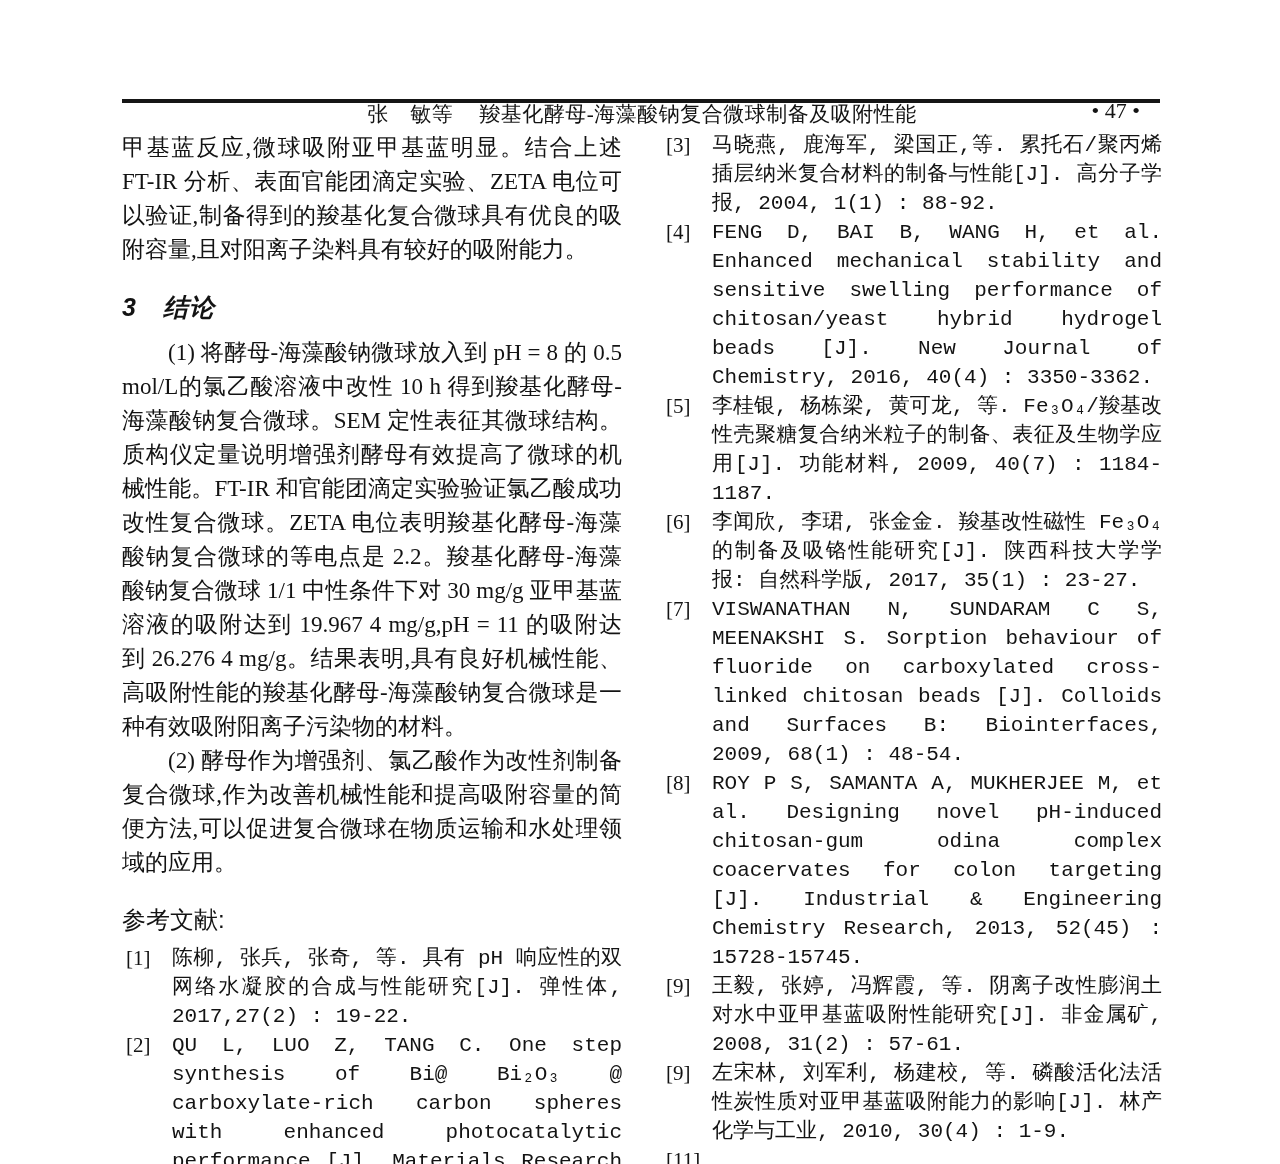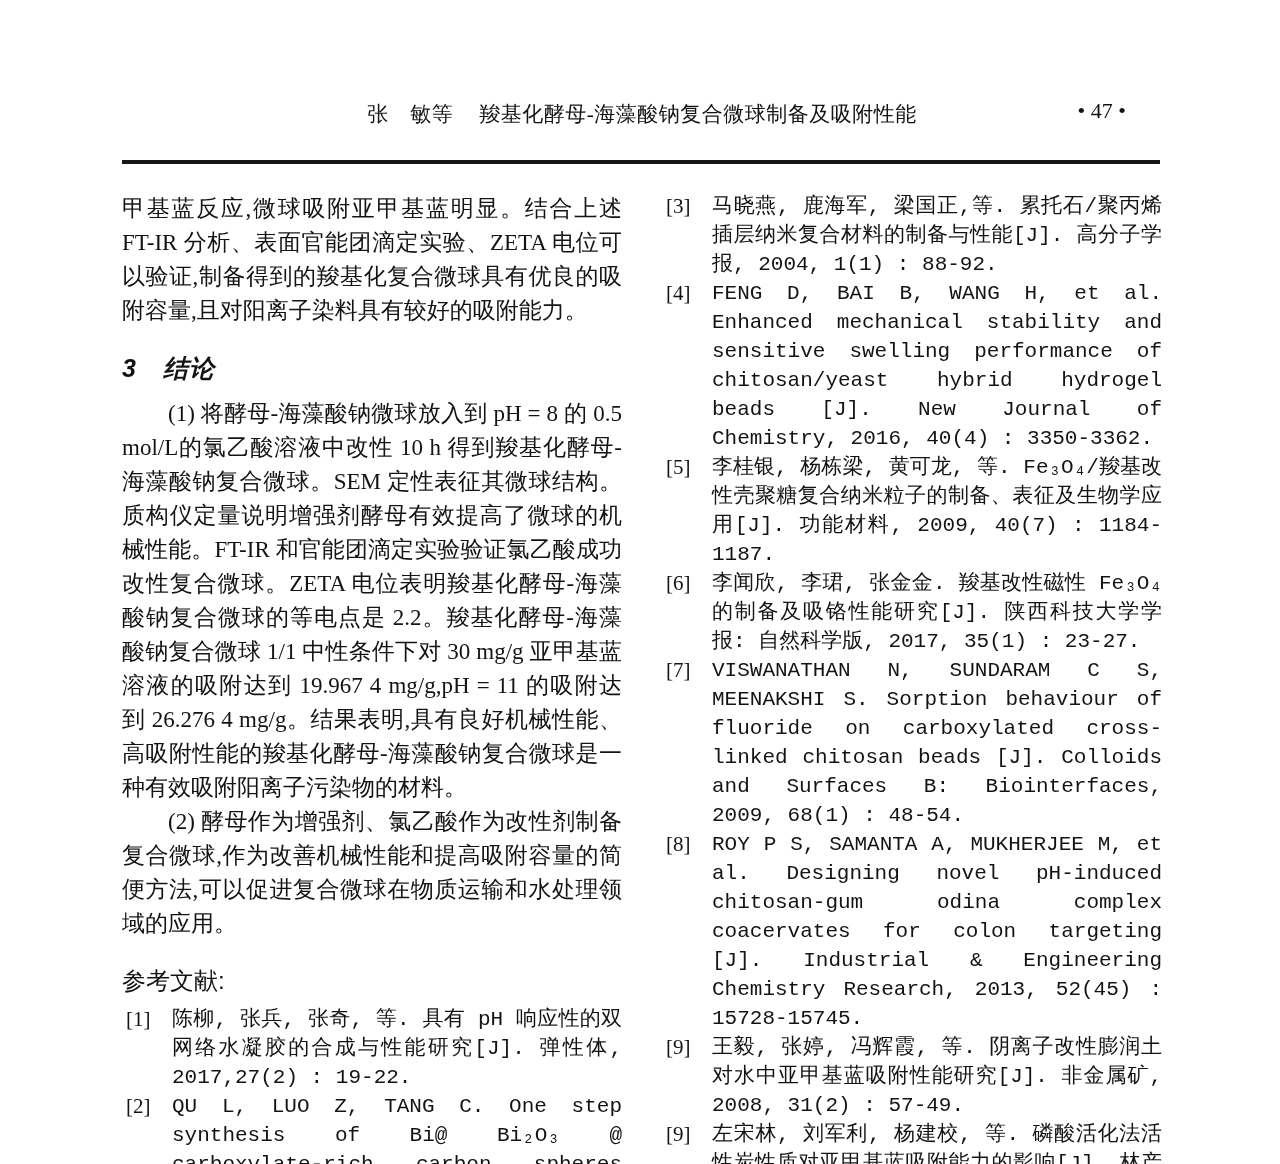--- a/index.html
+++ b/index.html
@@ -15,32 +15,32 @@
   .page {
     width: 1280px;
     height: 1164px;
     padding: 0 118px 0 122px;
     position: relative;
   }
   
   .header {
     position: relative;
     padding-top: 100px;
-    height: 164px;
+    height: 103px;
   }
   .header-line {
     text-align: center;
     font-size: 21px;
     letter-spacing: 0.5px;
     white-space: nowrap;
   }
   .header-authors { margin-right: 26px; }
   .page-number {
     position: absolute;
-    right: 36px;
+    right: 22px;
     top: 98px;
     font-size: 22px;
     white-space: nowrap;
   }
   .header-rule {
     position: absolute;
     left: 0;
     right: 2px;
     bottom: 0;
     height: 4px;
@@ -156,21 +156,21 @@
         <li class="ref-item">
           <span class="ref-label">[7]</span>
           <span class="ref-text">VISWANATHAN N, SUNDARAM C S, MEENAKSHI S. Sorption behaviour of fluoride on carboxylated cross-linked chitosan beads [J]. Colloids and Surfaces B: Biointerfaces, 2009, 68(1) : 48-54.</span>
         </li>
         <li class="ref-item">
           <span class="ref-label">[8]</span>
           <span class="ref-text">ROY P S, SAMANTA A, MUKHERJEE M, et al. Designing novel pH-induced chitosan-gum odina complex coacervates for colon targeting [J]. Industrial &amp; Engineering Chemistry Research, 2013, 52(45) : 15728-15745.</span>
         </li>
         <li class="ref-item">
           <span class="ref-label">[9]</span>
-          <span class="ref-text">王毅, 张婷, 冯辉霞, 等. 阴离子改性膨润土对水中亚甲基蓝吸附性能研究[J]. 非金属矿, 2008, 31(2) : 57-49.</span>
+          <span class="ref-text">王毅, 张婷, 冯辉霞, 等. 阴离子改性膨润土对水中亚甲基蓝吸附性能研究[J]. 非金属矿, 2008, 31(2) : 57-61.</span>
         </li>
         <li class="ref-item">
           <span class="ref-label">[9]</span>
           <span class="ref-text">左宋林, 刘军利, 杨建校, 等. 磷酸活化法活性炭性质对亚甲基蓝吸附能力的影响[J]. 林产化学与工业, 2010, 30(4) : 1-9.</span>
         </li>
         <li class="ref-item">
           <span class="ref-label">[11]</span>
         </li>
         <li class="ref-item">
           <span class="ref-label">[12]</span>

